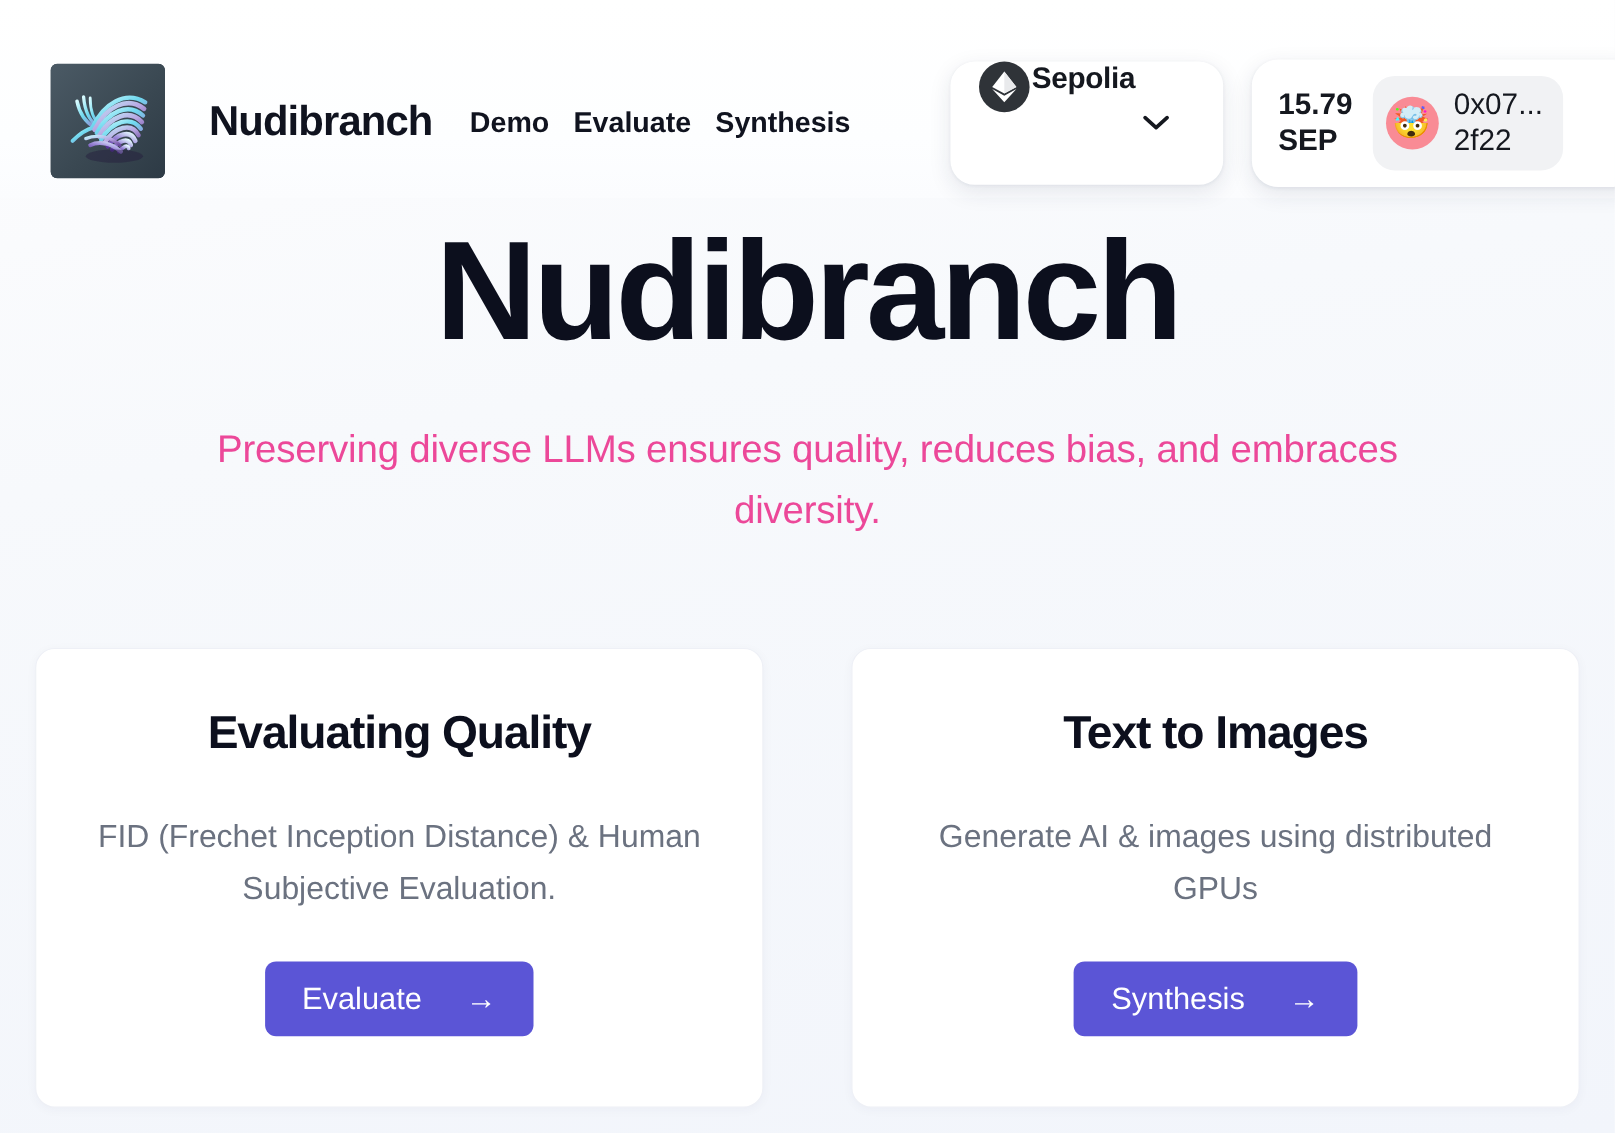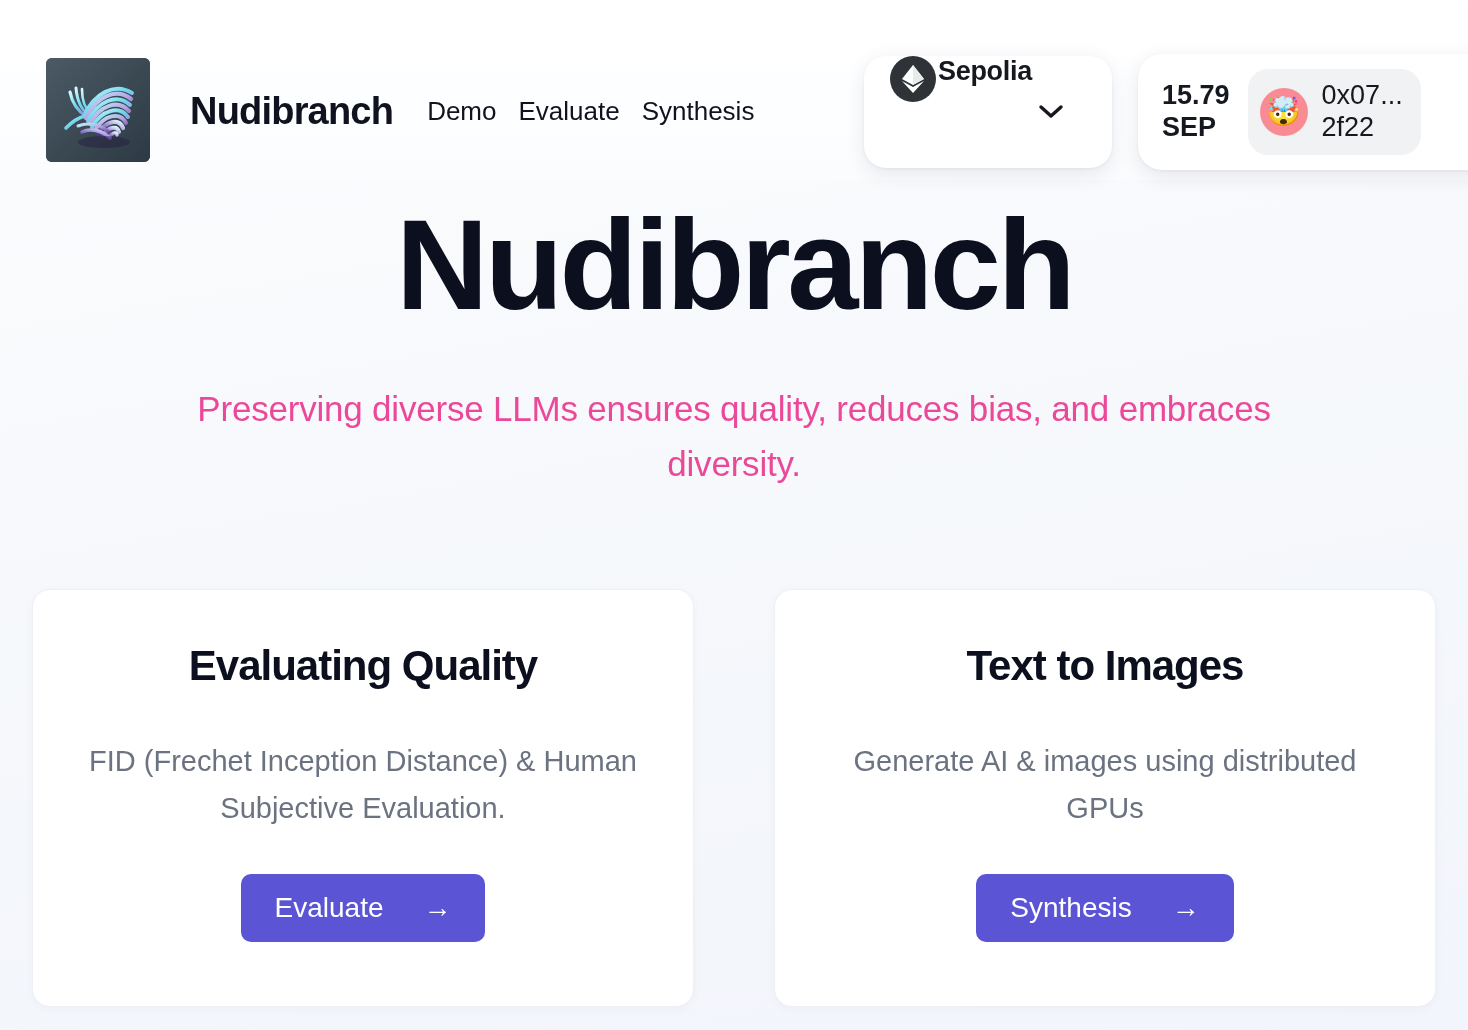--- a/index.html
+++ b/index.html
@@ -60,20 +60,21 @@
     font-weight: bold;
     letter-spacing: -0.8px;
     color: #10131f;
     white-space: nowrap;
   }
 
   .nav-links {
     display: flex;
     align-items: center;
     gap: 22px;
+    font-weight: bold;
   }
   .nav-link {
     font-size: 26px;
     color: #10131f;
     white-space: nowrap;
     cursor: pointer;
     text-decoration: none;
   }
 
   

